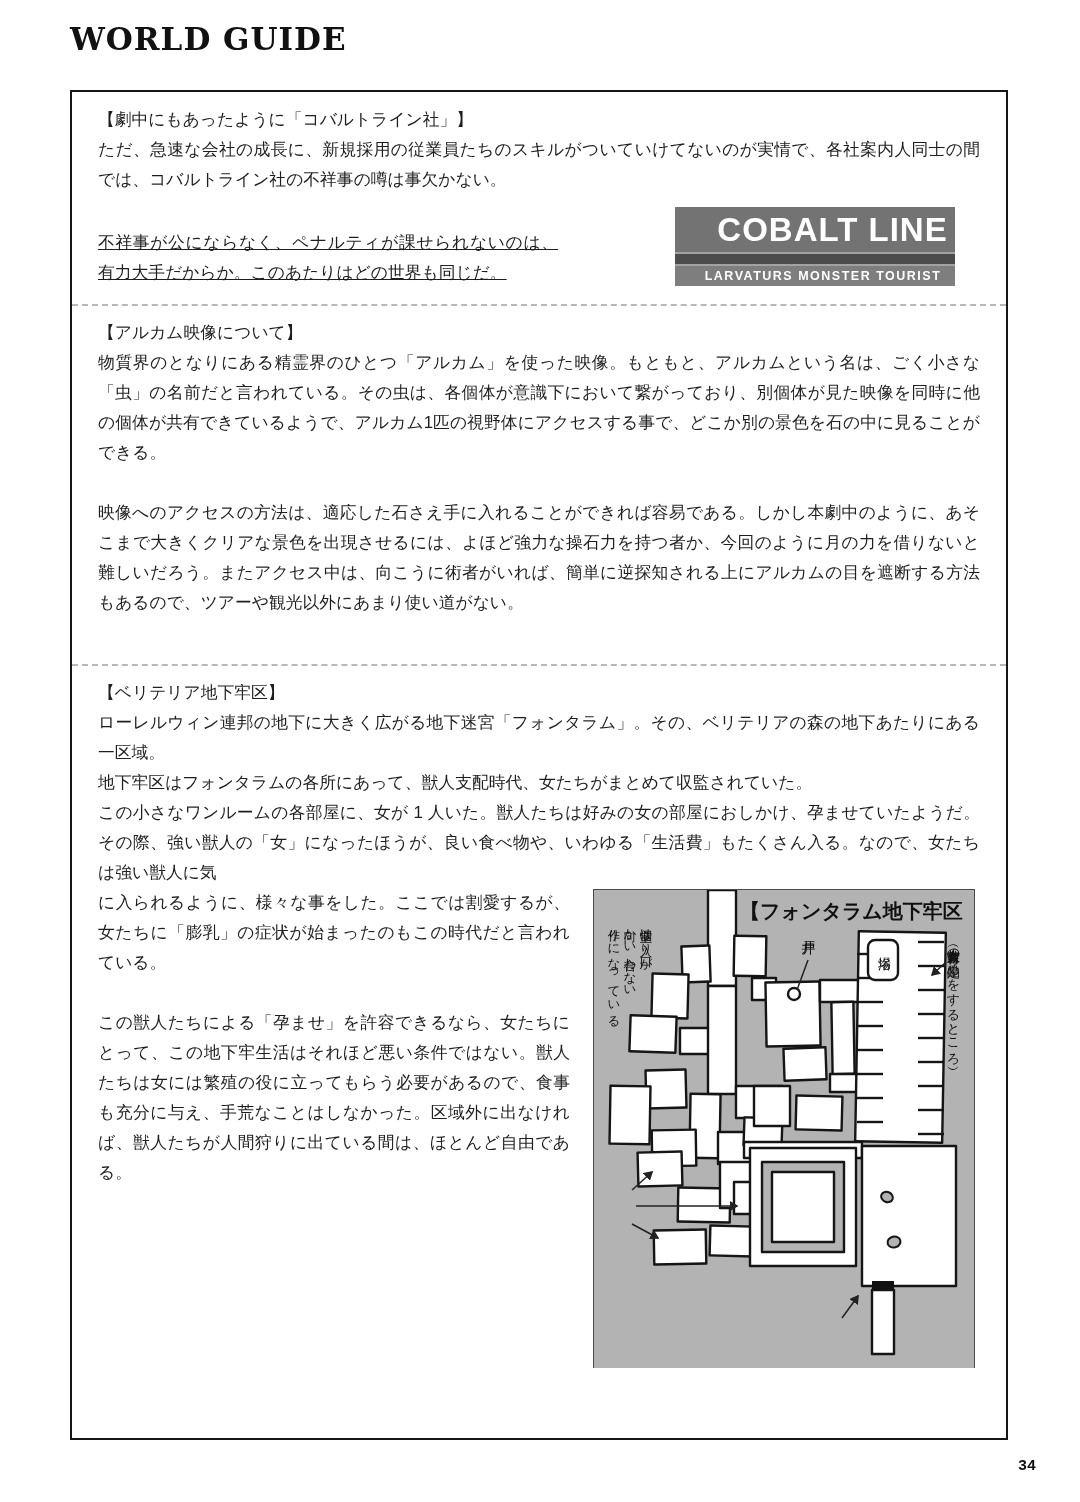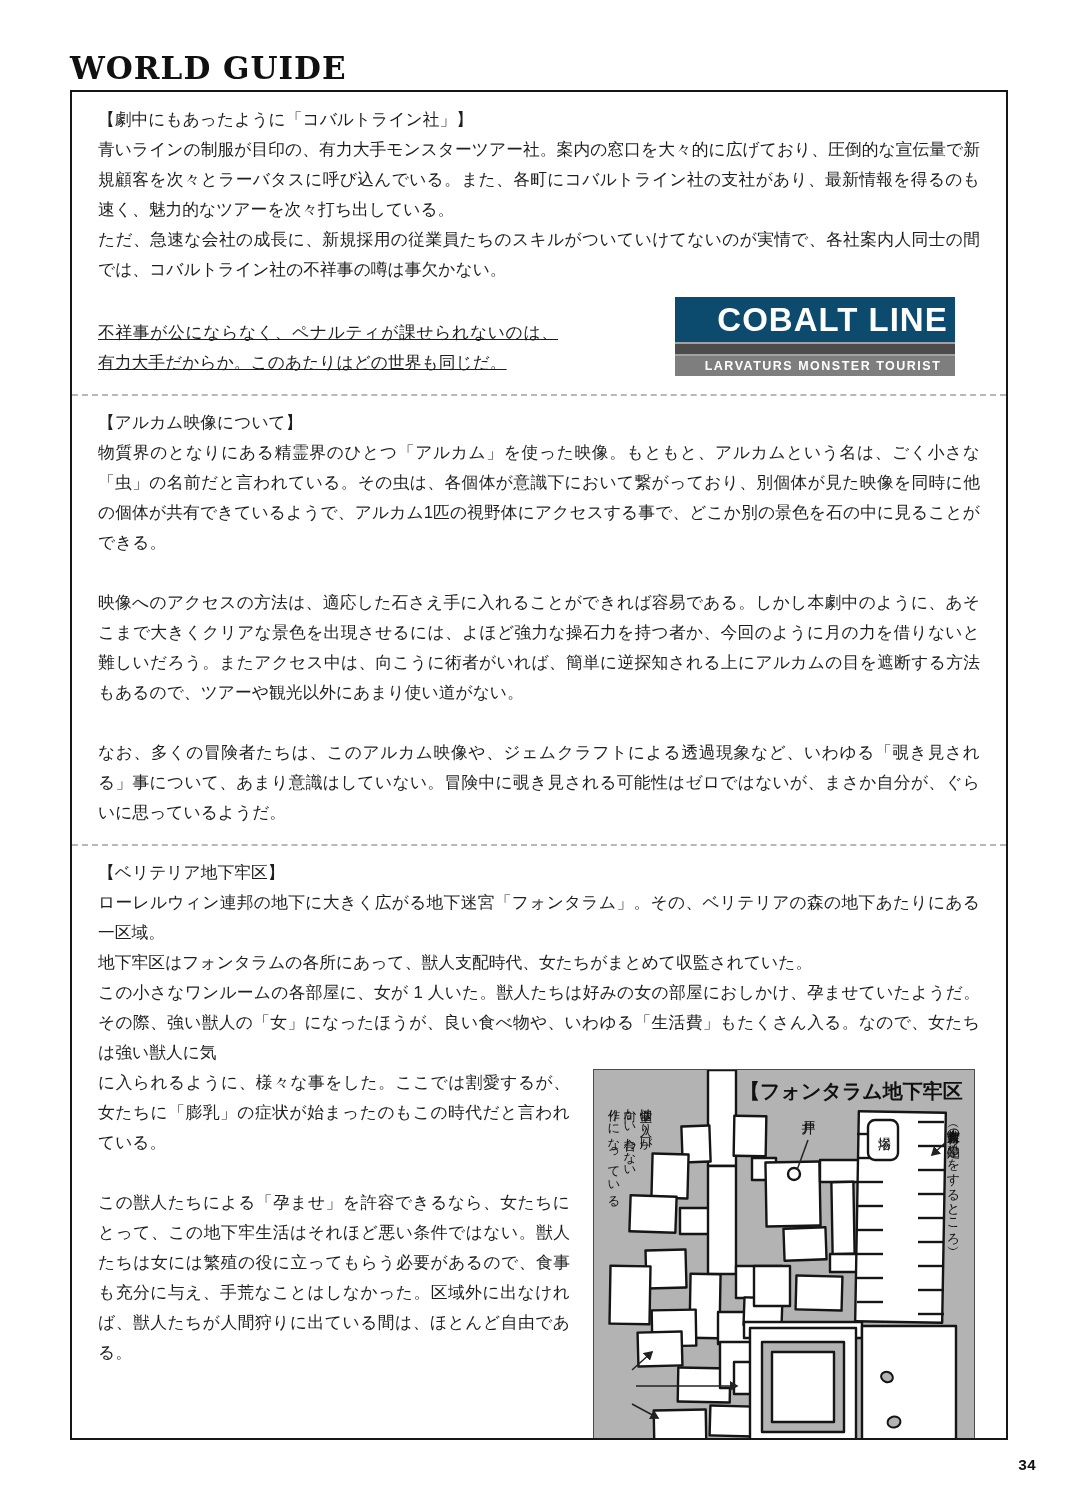--- a/index.html
+++ b/index.html
@@ -1,38 +1,38 @@
 <!DOCTYPE html>
 <html><head>
 <meta charset="utf-8">
 <style>
   html,body { margin:0; padding:0; }
   body {
     width:1080px; height:1502px; position:relative; background:#ffffff;
     font-family:"Liberation Sans","DejaVu Sans",sans-serif; color:#1e1e1e;
   }
   .world-title {
-    position:absolute; left:70px; top:50px; margin:0;
+    position:absolute; left:70px; top:21px; margin:0;
     font-family:"DejaVu Serif","Liberation Serif",serif;
     font-weight:bold; font-size:31px; letter-spacing:1px; color:#111;
   }
   .main-box {
     position:absolute; left:70px; top:90px; width:938px; height:1350px;
     border:2px solid #161616; box-sizing:border-box; padding:13px 26px 0 26px;
     overflow:hidden;
   }
   p, .heading { margin:0; font-size:16.8px; line-height:30px; text-align:justify; }
   .gap { height:30px; }
 
   
   .logo-row { display:flex; justify-content:space-between; align-items:flex-end; margin-top:12px; }
   .logo-row p { width:460px;text-decoration:underline; }
   .logo { width:280px; margin-right:25px; margin-bottom:2px; }
   .logo-top {
-    height:45px; background:#0c4a6e; color:#fff; display:flex; align-items:center; justify-content:center;
+    height:45px; background:#737373; color:#fff; display:flex; align-items:center; justify-content:center;
     font-weight:bold; font-size:33px; letter-spacing:1px; white-space:nowrap;padding-left:35px;
   }
   .logo-mid { height:10px; background:#4c4c4c; border-top:2px solid #a2a2a2; border-bottom:2px solid #a2a2a2; }
   .logo-bottom {
     height:20px; background:#7e7e7e; color:#fff; display:flex; align-items:center; justify-content:center;
     font-weight:bold; font-size:12.5px; letter-spacing:1.5px; white-space:nowrap;padding-left:16px;
   }
   .divider { border:none; border-top:2px dashed #b8b8b8; margin:16px -26px 12px -26px; }
 
   
@@ -57,41 +57,39 @@
 </style>
 </head>
 <body>
 
 <h1 class="world-title">WORLD GUIDE</h1>
 
 <div class="main-box">
 
   <section>
     <p class="heading">【劇中にもあったように「コバルトライン社」】</p>
-    <p>青いラインの制服が目印の、有力大手モンスターツアー社。案内の窓口を大々的に広げており、圧倒的な宣伝量で新規顧客を次々とラーバタスに呼び込んでいる。また、各町にコバルトライン社の支社があり、最新情報を得るのも速く、魅力的なツアーを次々打ち出している。</p>
     <p>ただ、急速な会社の成長に、新規採用の従業員たちのスキルがついていけてないのが実情で、各社案内人同士の間では、コバルトライン社の不祥事の噂は事欠かない。</p>
     <div class="logo-row">
       <p>不祥事が公にならなく、ペナルティが課せられないのは、有力大手だからか。このあたりはどの世界も同じだ。</p>
       <div class="logo">
         <div class="logo-top">COBALT LINE</div>
         <div class="logo-mid"></div>
         <div class="logo-bottom">LARVATURS MONSTER TOURIST</div>
       </div>
     </div>
   </section>
 
   <hr class="divider">
 
   <section>
     <p class="heading">【アルカム映像について】</p>
     <p>物質界のとなりにある精霊界のひとつ「アルカム」を使った映像。もともと、アルカムという名は、ごく小さな「虫」の名前だと言われている。その虫は、各個体が意識下において繋がっており、別個体が見た映像を同時に他の個体が共有できているようで、アルカム1匹の視野体にアクセスする事で、どこか別の景色を石の中に見ることができる。</p>
     <div class="gap"></div>
     <p>映像へのアクセスの方法は、適応した石さえ手に入れることができれば容易である。しかし本劇中のように、あそこまで大きくクリアな景色を出現させるには、よほど強力な操石力を持つ者か、今回のように月の力を借りないと難しいだろう。またアクセス中は、向こうに術者がいれば、簡単に逆探知される上にアルカムの目を遮断する方法もあるので、ツアーや観光以外にあまり使い道がない。</p>
     <div class="gap"></div>
-    <p>なお、多くの冒険者たちは、このアルカム映像や、ジェムクラフトによる透過現象など、いわゆる「覗き見される」事について、あまり意識はしていない。冒険中に覗き見される可能性はゼロではないが、まさか自分が、ぐらいに思っているようだ。</p>
   </section>
 
   <hr class="divider">
 
   <section>
     <p class="heading">【ベリテリア地下牢区】</p>
     <p>ローレルウィン連邦の地下に大きく広がる地下迷宮「フォンタラム」。その、ベリテリアの森の地下あたりにある一区域。</p>
     <p>地下牢区はフォンタラムの各所にあって、獣人支配時代、女たちがまとめて収監されていた。</p>
     <p>この小さなワンルームの各部屋に、女が 1 人いた。獣人たちは好みの女の部屋におしかけ、孕ませていたようだ。その際、強い獣人の「女」になったほうが、良い食べ物や、いわゆる「生活費」もたくさん入る。なので、女たちは強い獣人に気</p>
 

